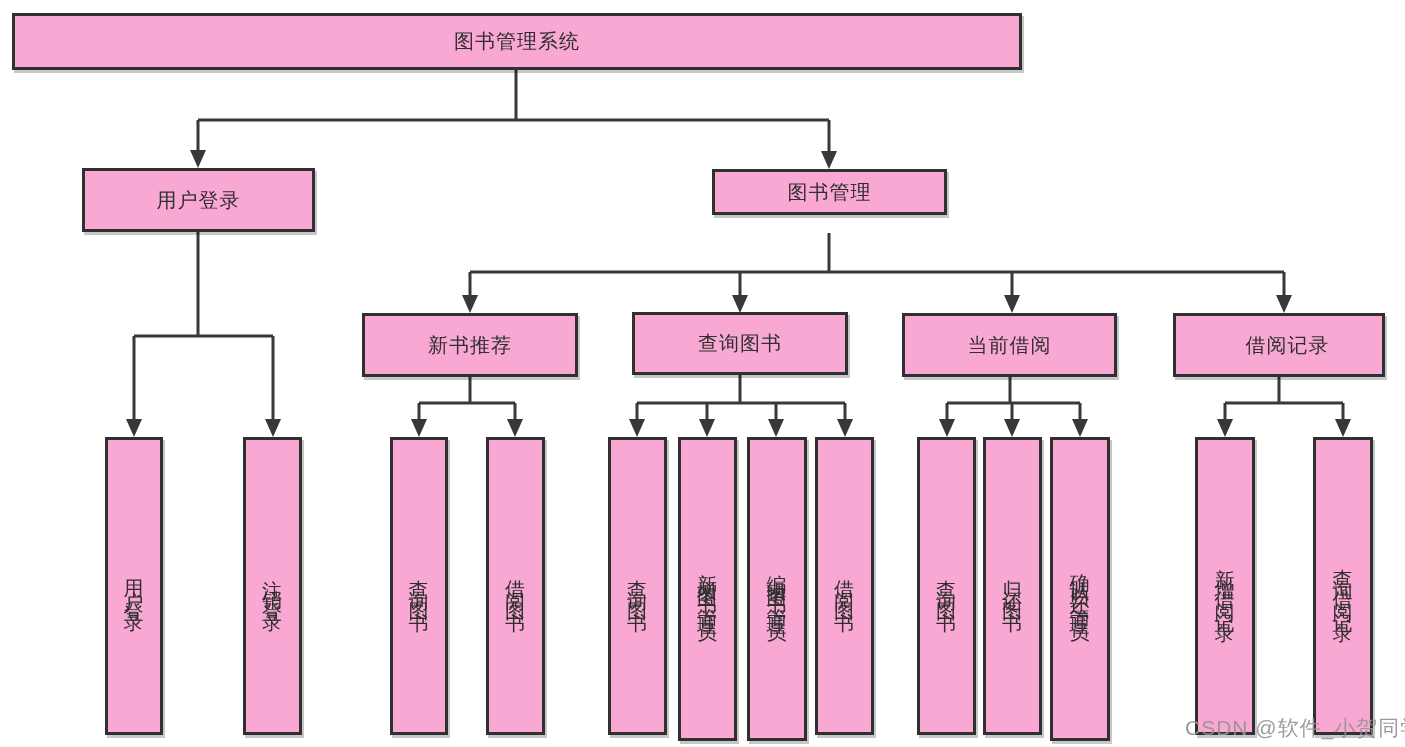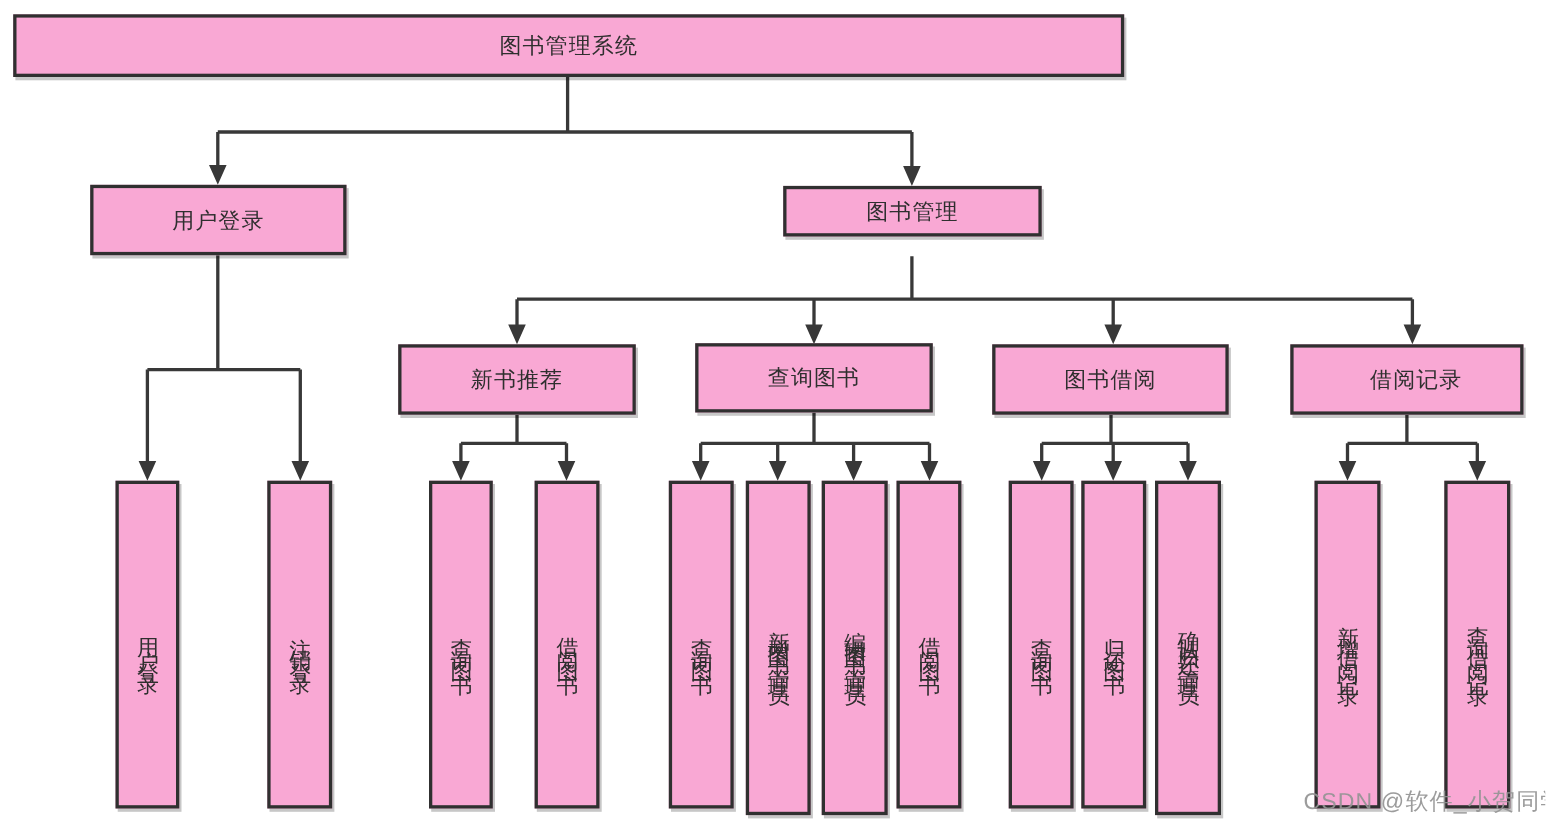--- a/index.html
+++ b/index.html
@@ -89,21 +89,21 @@
     <span>图书管理</span>
   </div>
 
   <div class="box hbox" style="left:362px; top:313px; width:216px; height:64px;">
     <span>新书推荐</span>
   </div>
   <div class="box hbox" style="left:632px; top:312px; width:216px; height:63px;">
     <span>查询图书</span>
   </div>
   <div class="box hbox" style="left:902px; top:313px; width:215px; height:64px;">
-    <span>图书借阅</span>
+    <span>当前借阅</span>
   </div>
   <div class="box hbox" style="left:1173px; top:313px; width:212px; height:64px;padding-left:17px;">
     <span>借阅记录</span>
   </div>
 
   <div class="box vbox" style="left:105px; top:437px; width:58px; height:298px;">
     <span class="vtext">用户登录</span>
   </div>
   <div class="box vbox" style="left:243px; top:437px; width:59px; height:298px;">
     <span class="vtext">注销登录</span>

